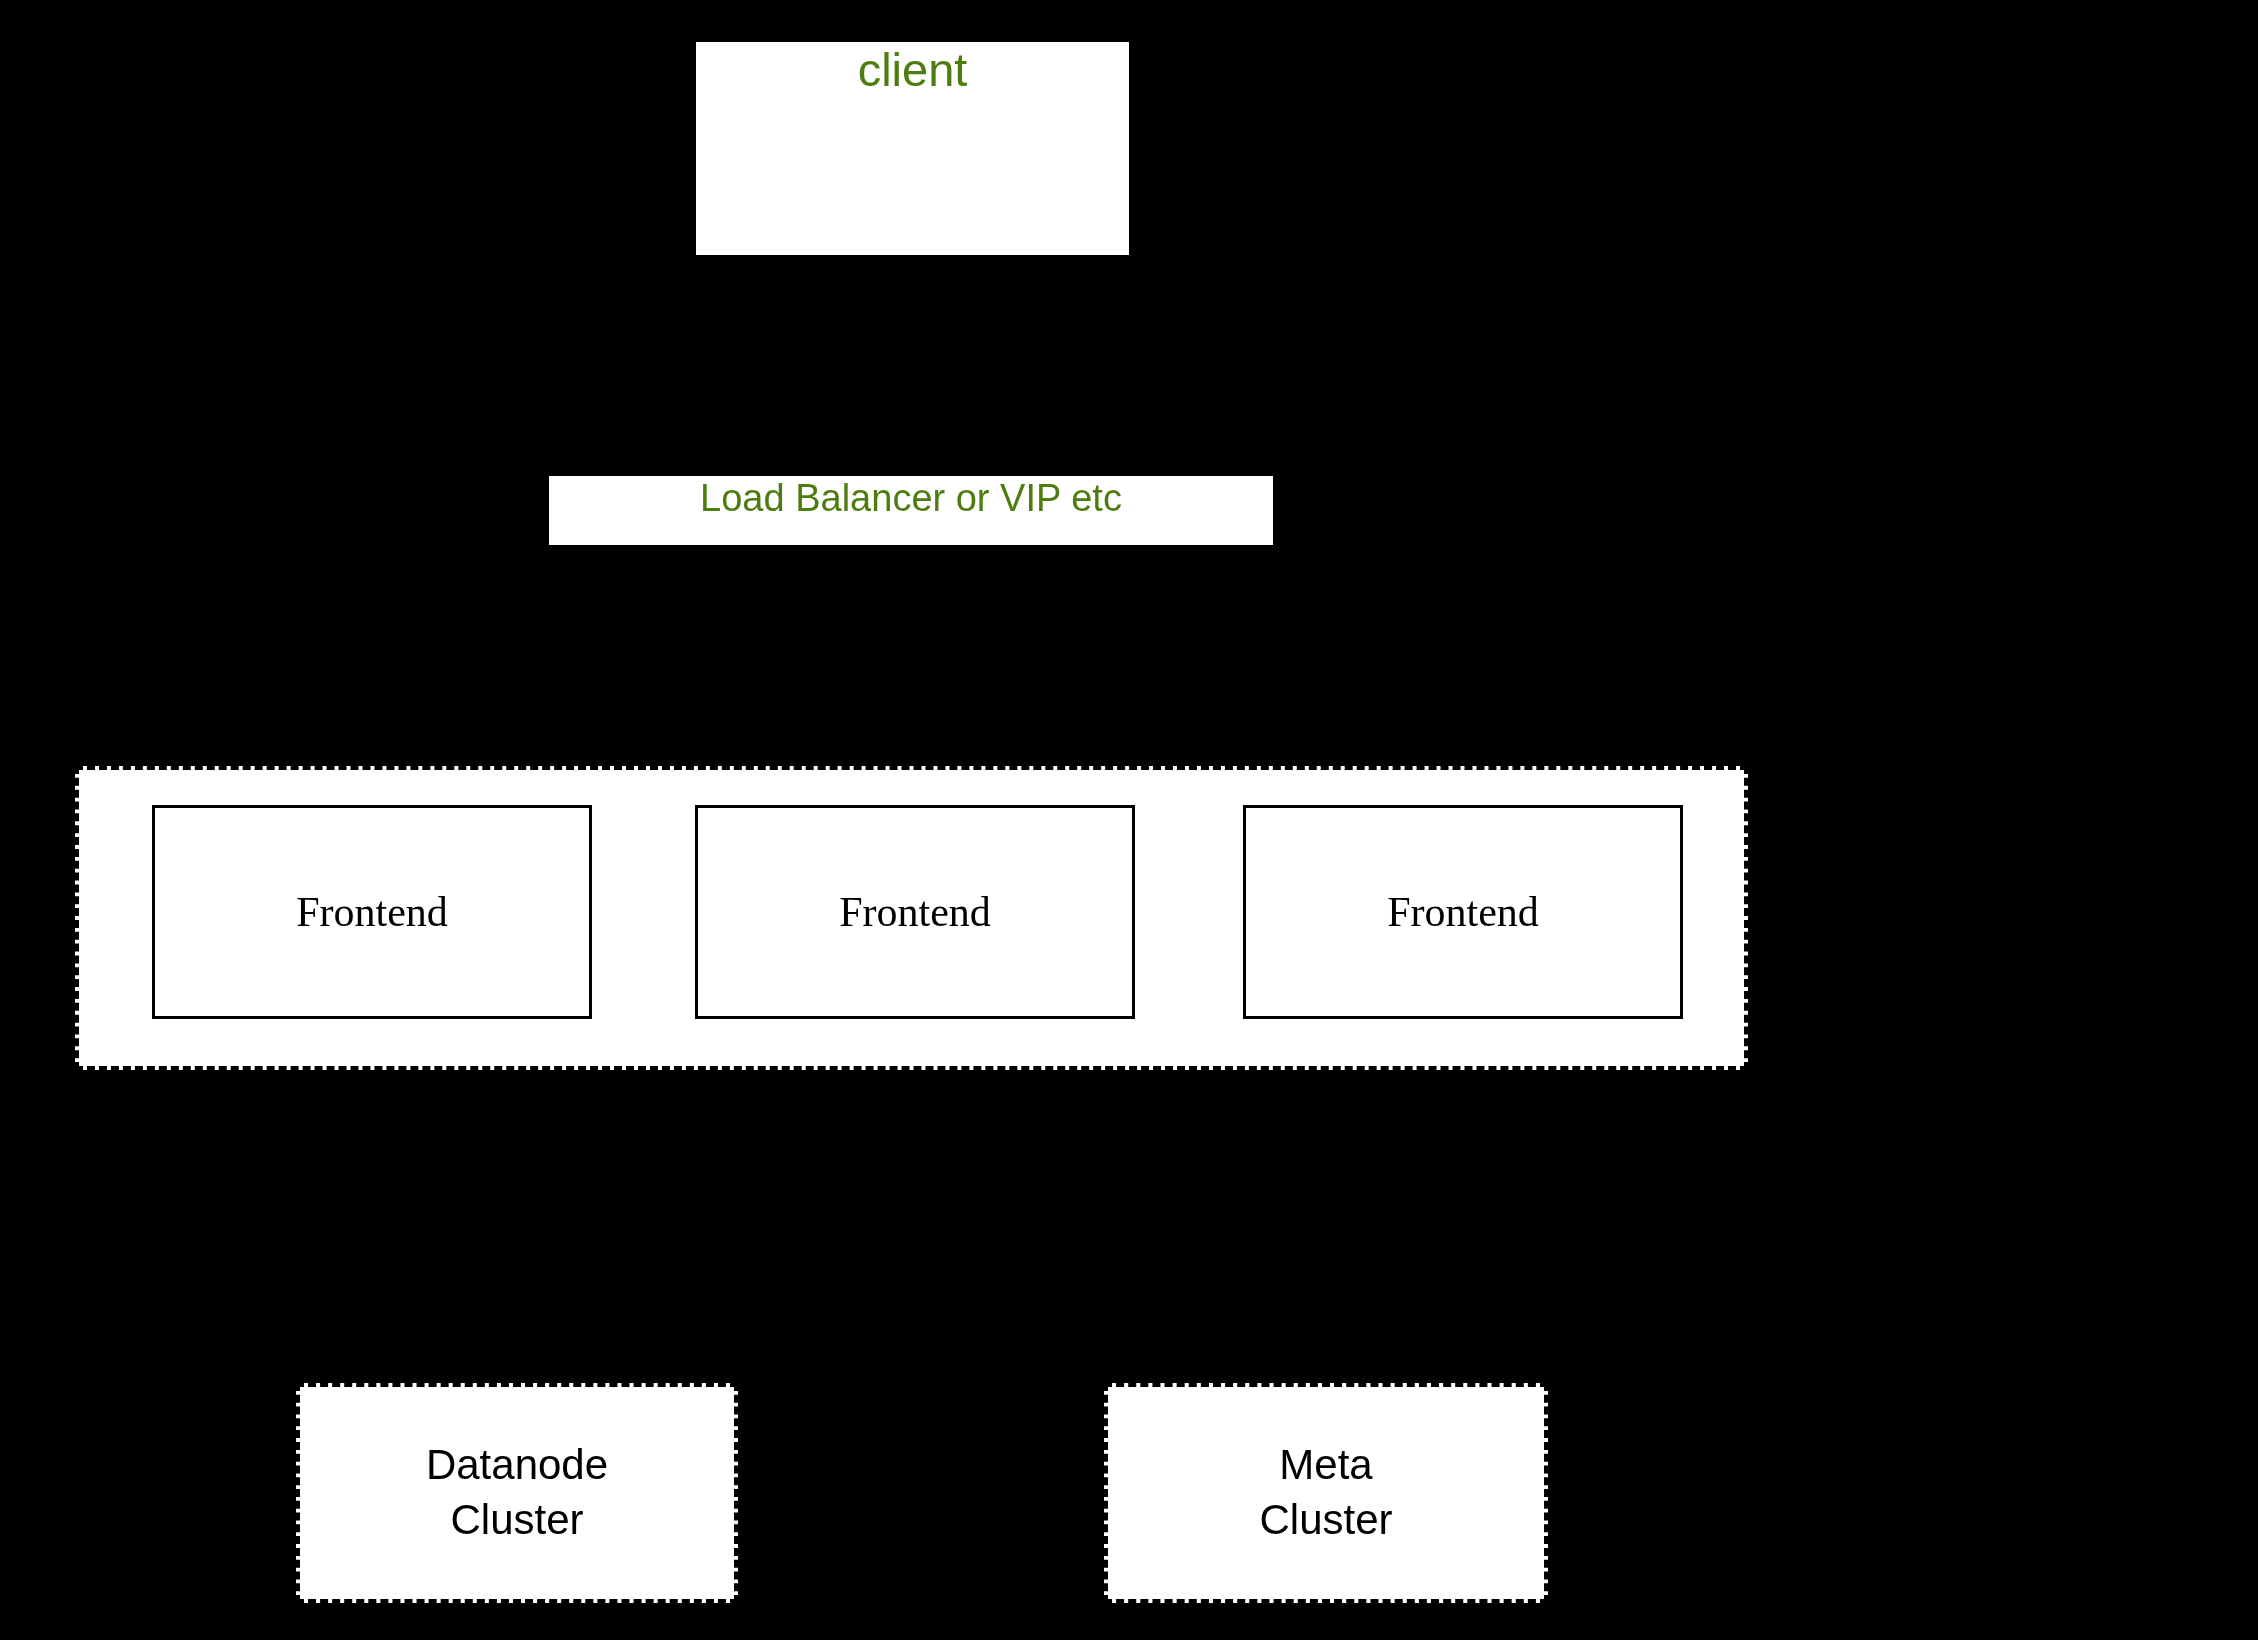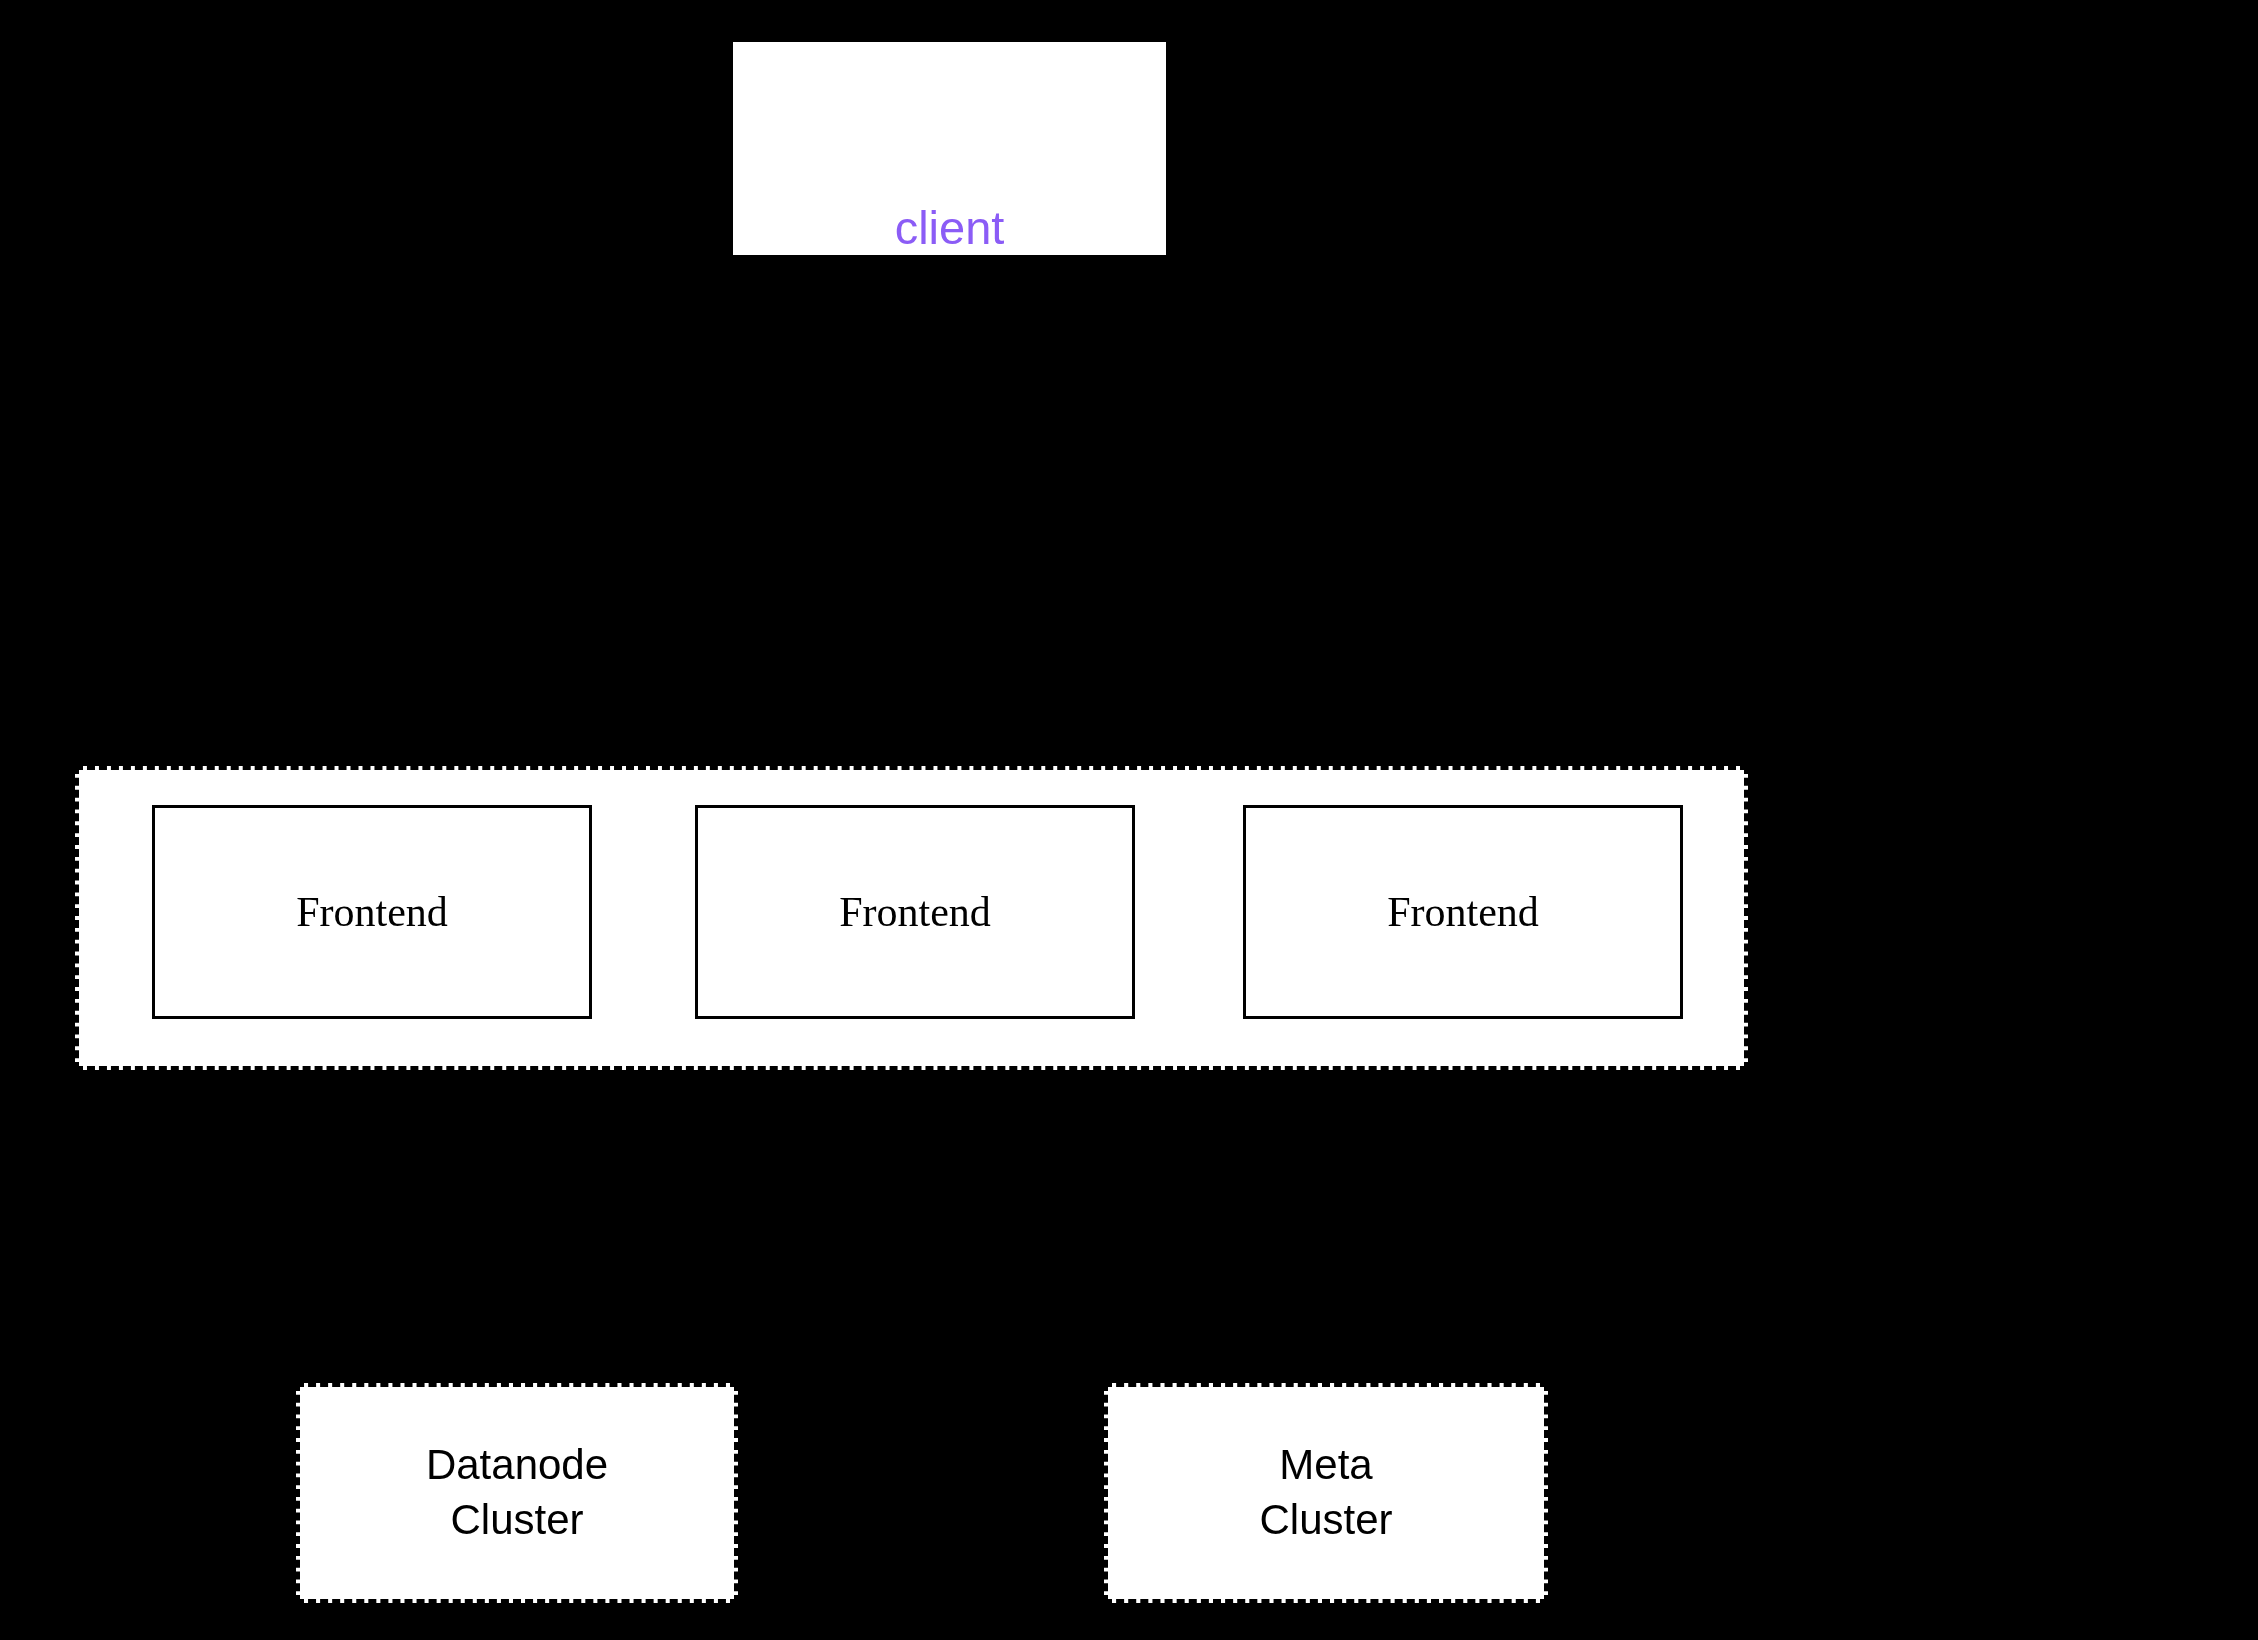--- a/index.html
+++ b/index.html
@@ -14,27 +14,26 @@
     background: #000000;
     overflow: hidden;
     font-family: "Liberation Sans", sans-serif;
   }
 
   
   .node {
     position: absolute;
     box-sizing: border-box;
     background: #ffffff;
-    color: #8b5cf6;
+    color: #4d7c0f;
     display: flex;
-    align-items: flex-end;
+    align-items: flex-start;
     justify-content: center;
     text-align: center;
     line-height: 1.18;
-    margin-left: 37px;
   }
 
   
   .client-box {
     left: 696px;
     top: 42px;
     width: 433px;
     height: 213px;
     border: none;
     font-size: 47px;
@@ -111,20 +110,23 @@
 </style>
 </head>
 <body>
 
 <div id="canvas">
 
   <div class="node client-box">
     <span class="label">client</span>
   </div>
 
+  <div class="node lb-box">
+    <span class="label">Load Balancer or VIP etc</span>
+  </div>
 
   <div class="frontend-group">
 
     <div class="frontend-box fe-1">
       <span class="label">Frontend</span>
     </div>
 
     <div class="frontend-box fe-2">
       <span class="label">Frontend</span>
     </div>

